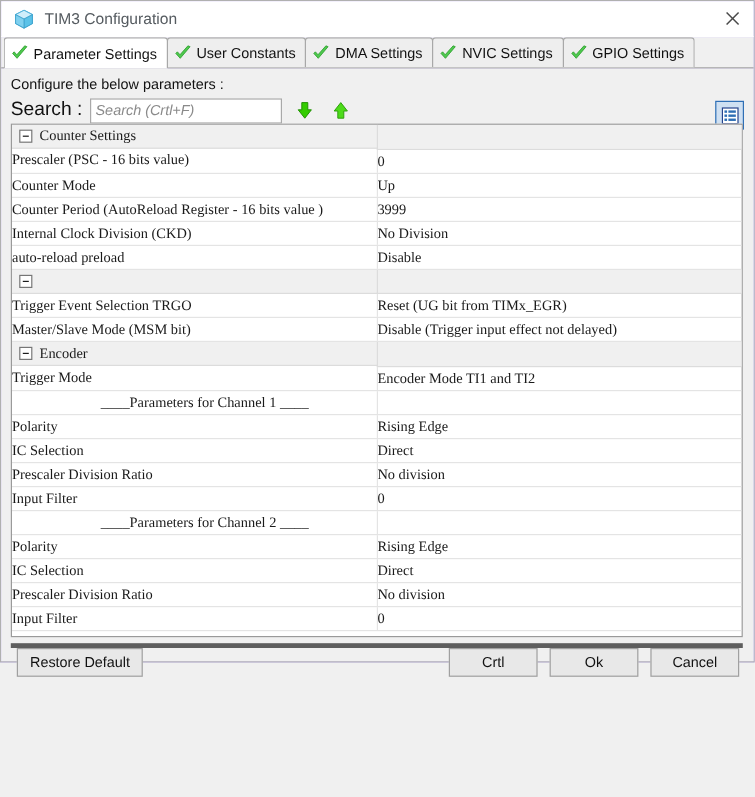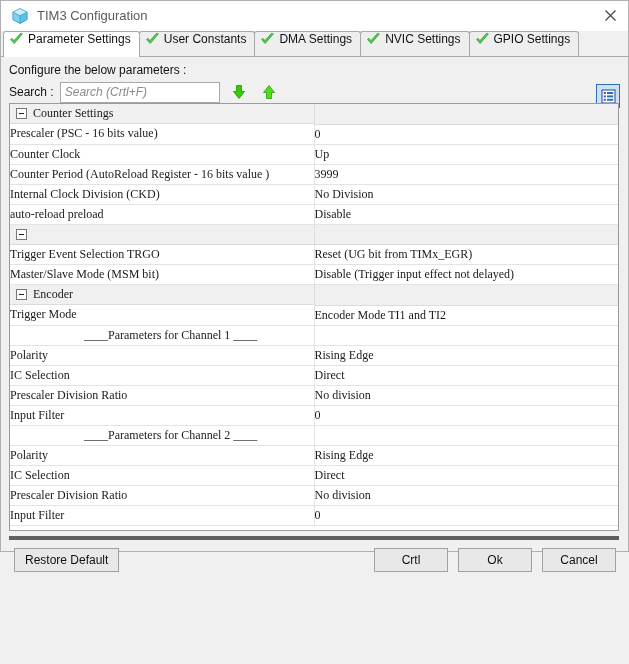--- a/index.html
+++ b/index.html
@@ -59,21 +59,21 @@
     display: flex;
     align-items: flex-end;
     padding-left: 2px;
     border-bottom: 1px solid #a8a8a8;
     flex: 0 0 auto;
     position: relative;
   }
   .tab {
     height: 25px;
     display: flex;
-    align-items: flex-start;
+    align-items: center;
     gap: 4px;
     padding: 0 8px 0 5px;
     background: #eeeeee;
     border: 1px solid #a8a8a8;
     border-bottom: none;
     border-top-left-radius: 3px;
     border-top-right-radius: 3px;
     margin-right: -1px;
     font-size: 12px;
     color: #111;
@@ -104,21 +104,21 @@
     color: #111;
   }
 
   .searchrow {
     display: flex;
     align-items: center;
     height: 30px;
     padding: 0 8px 0 8px;
     position: relative;
   }
-  .search-label { font-size: 12px; margin-right: 6px; color: #111; }
+  .search-label { font-size: 16px; margin-right: 6px; color: #111; }
   .search-input {
     width: 160px; height: 21px;
     border: 1px solid #a9a9a9;
     background: #fff;
     font-family: "Liberation Sans", sans-serif;
     font-size: 12px;
     font-style: italic;
     color: #8a8a8a;
     padding: 0 4px;
     outline: none;
@@ -208,21 +208,21 @@
     background: #f0f0f0;
     border: 2px solid #5e5e5e;
     min-height: 0;
   }
 
   
   .buttonbar {
     flex: 0 0 auto;
     height: 44px;
     display: flex;
-    align-items: flex-end;
+    align-items: flex-start;
     padding: 0 12px 12px 13px;
     position: relative;
   }
   .btn {
     height: 24px;
     min-width: 70px;
     padding: 0 10px;
     background: #e8e8e8;
     border: 1px solid #a0a0a0;
     font-family: "Liberation Sans", sans-serif;
@@ -345,21 +345,21 @@
               <span>Counter Settings</span>
             </td>
             <td class="value"></td>
           </tr>
 
           <tr>
             <td class="name">Prescaler (PSC - 16 bits value)</td>
             <td class="value">0</td>
           </tr>
           <tr>
-            <td class="name">Counter Clock</td>
+            <td class="name">Counter Mode</td>
             <td class="value">Up</td>
           </tr>
           <tr>
             <td class="name">Counter Period (AutoReload Register - 16 bits value )</td>
             <td class="value">3999</td>
           </tr>
           <tr>
             <td class="name">Internal Clock Division (CKD)</td>
             <td class="value">No Division</td>
           </tr>

